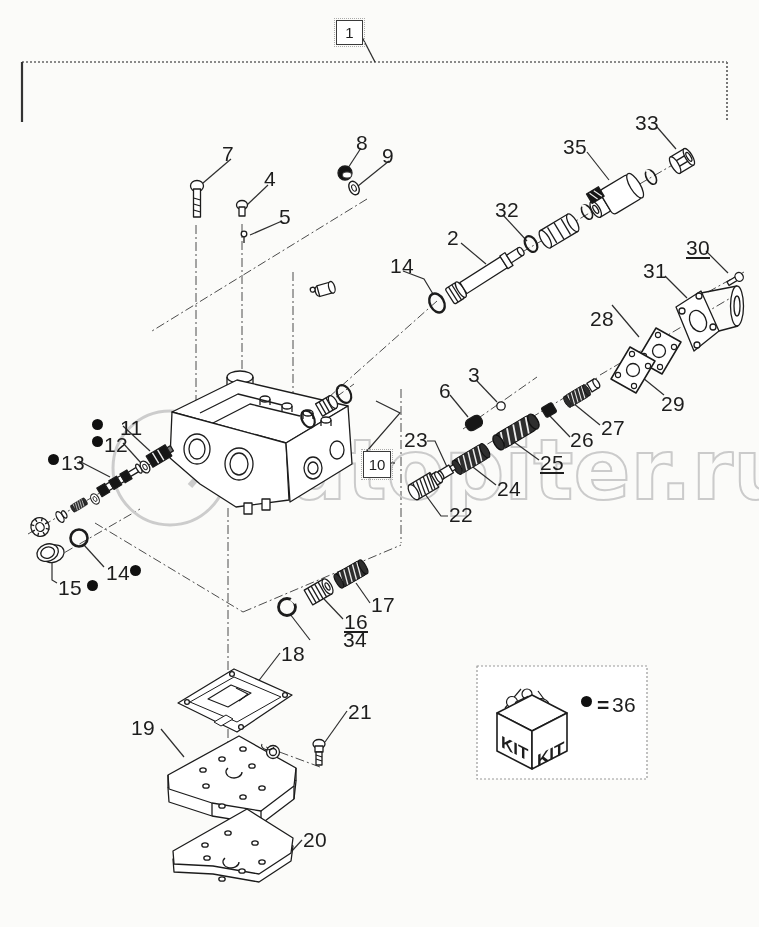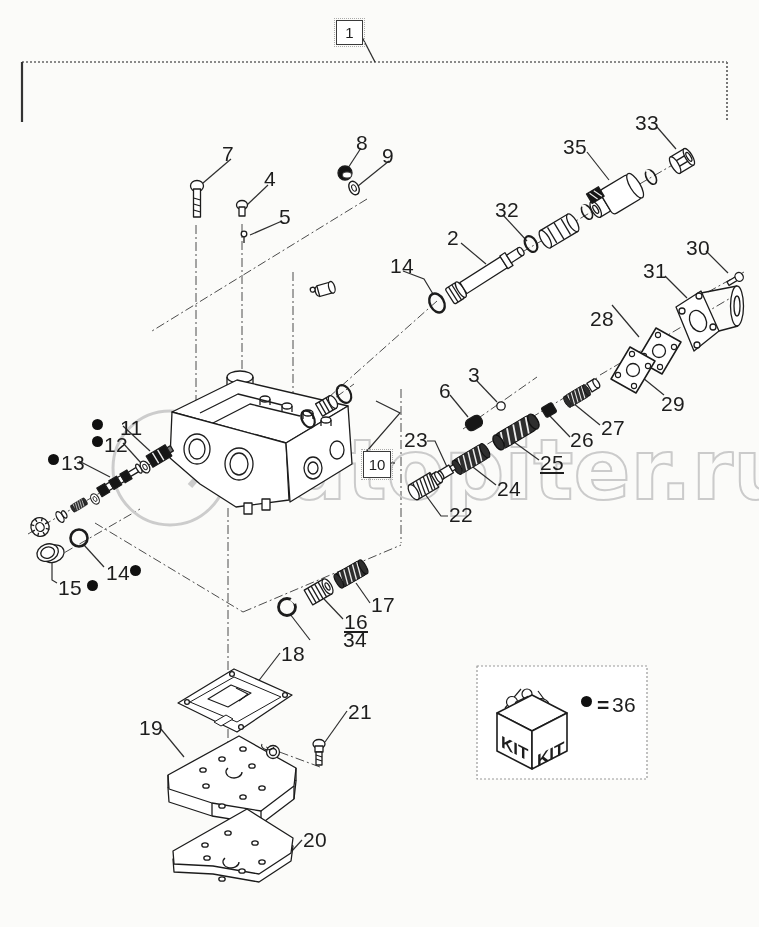--- a/index.html
+++ b/index.html
@@ -434,21 +434,21 @@
 <div class="lbl" style="left:222px;top:143px;">7</div>
 <div class="lbl" style="left:264px;top:168px;">4</div>
 <div class="lbl" style="left:279px;top:206px;">5</div>
 <div class="lbl" style="left:356px;top:132px;">8</div>
 <div class="lbl" style="left:382px;top:145px;">9</div>
 <div class="lbl" style="left:390px;top:255px;">14</div>
 <div class="lbl" style="left:447px;top:227px;">2</div>
 <div class="lbl" style="left:483px;top:199px;margin-left:12px;">32</div>
 <div class="lbl" style="left:563px;top:136px;">35</div>
 <div class="lbl" style="left:635px;top:112px;">33</div>
-<div class="lbl" style="left:686px;top:237px;">30</div>
+<div class="lbl" style="left:686px;top:237px;text-decoration:underline;">30</div>
 <div class="lbl" style="left:643px;top:260px;">31</div>
 <div class="lbl" style="left:590px;top:280px;margin-top:28px;">28</div>
 <div class="lbl" style="left:661px;top:393px;">29</div>
 <div class="lbl" style="left:601px;top:417px;">27</div>
 <div class="lbl" style="left:570px;top:429px;">26</div>
 <div class="lbl" style="left:468px;top:364px;">3</div>
 <div class="lbl" style="left:439px;top:380px;">6</div>
 <div class="lbl" style="left:540px;top:452px;text-decoration:underline;">25</div>
 <div class="lbl" style="left:497px;top:478px;">24</div>
 <div class="lbl" style="left:404px;top:429px;">23</div>
@@ -456,21 +456,21 @@
 <div class="lbl" style="left:120px;top:417px;">11</div>
 <div class="lbl" style="left:104px;top:434px;">12</div>
 <div class="lbl" style="left:61px;top:452px;">13</div>
 <div class="lbl" style="left:106px;top:562px;">14</div>
 <div class="lbl" style="left:58px;top:577px;">15</div>
 <div class="lbl" style="left:371px;top:594px;">17</div>
 <div class="lbl" style="left:344px;top:611px;text-decoration:underline;">16</div>
 <div class="lbl" style="left:311px;top:629px;margin-left:32px;">34</div>
 <div class="lbl" style="left:281px;top:643px;">18</div>
 <div class="lbl" style="left:348px;top:701px;">21</div>
-<div class="lbl" style="left:139px;top:717px;text-align:center;">19</div>
+<div class="lbl" style="left:131px;top:717px;text-align:center;">19</div>
 <div class="lbl" style="left:303px;top:829px;">20</div>
 
 <span class="kdot" style="left:92px;top:419px;"></span>
 <span class="kdot" style="left:92px;top:436px;"></span>
 <span class="kdot" style="left:48px;top:454px;"></span>
 <span class="kdot" style="left:130px;top:565px;"></span>
 <span class="kdot" style="left:87px;top:580px;"></span>
 
 <span class="kdot legend-dot" style="left:581px;top:696px;"></span>
 <div class="lbl" style="left:597px;top:694px;font-weight:bold;">=</div>

